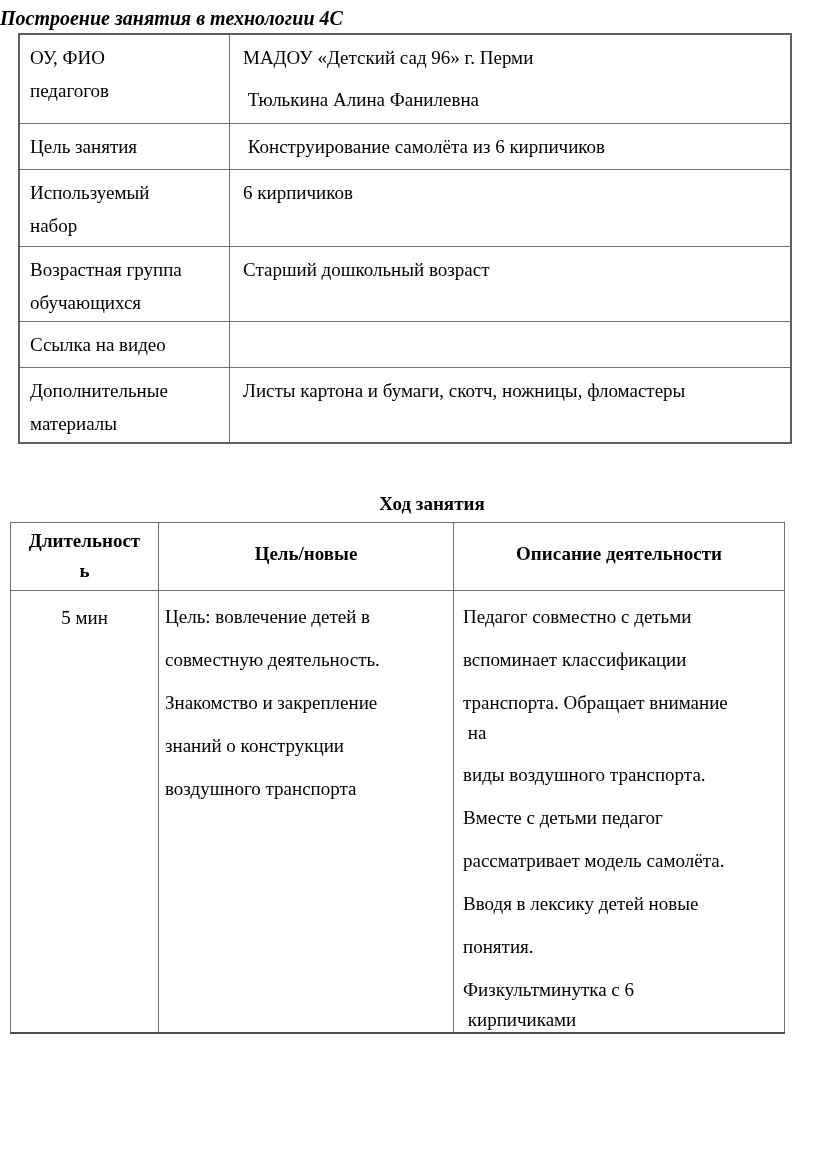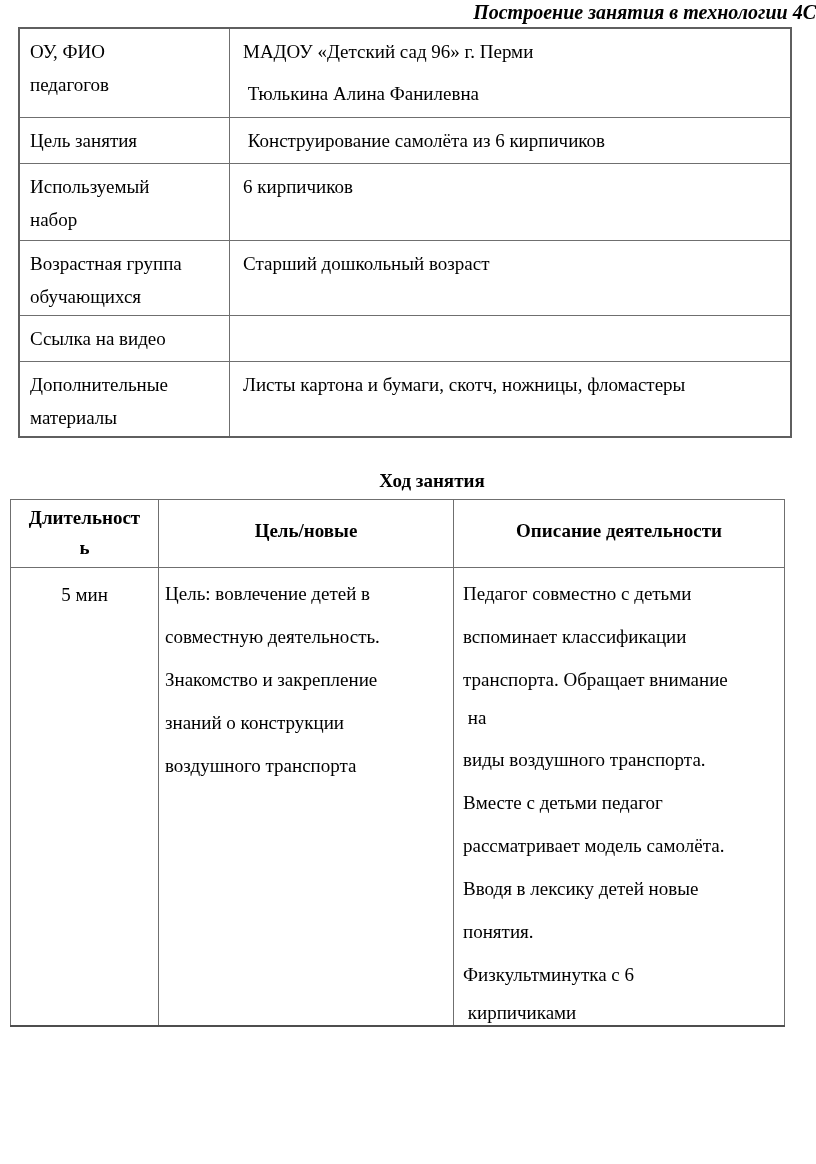--- a/index.html
+++ b/index.html
@@ -6,22 +6,22 @@
   .page {
     position: relative;
     width: 816px;
     height: 1164px;
     background: #ffffff;
     color: #000000;
     font-family: "Liberation Serif", serif;
     overflow: hidden;
   }
   .doc-title {
-    padding-top: 0;
-    text-align: right;
+    padding-top: 6px;
+    text-align: left;
     font-weight: bold;
     font-style: italic;
     font-size: 20px;
     line-height: 24px;
   }
   
   table.info-table {
     border-collapse: collapse;
     table-layout: fixed;
     margin: 3px 0 0 18px;
@@ -38,21 +38,21 @@
     padding: 6px 4px 2px 10px;
     white-space: pre-wrap;
     line-height: 33px;
     margin-top: 36px;
   }
   td.info-value { padding: 8px 8px 2px 13px; }
   .vline { line-height: 29px; margin-top: 13px; white-space: pre-wrap; }
   .vline:first-child { margin-top: 0; }
   
   .hod-title {
-    margin-top: 31px;
+    margin-top: 48px;
     text-align: center;
     padding-left: 48px;  
     font-weight: bold;
     font-size: 19px;
     line-height: 24px;
   }
   
   table.hod-table {
     border-collapse: collapse;
     table-layout: fixed;
@@ -69,21 +69,21 @@
   .hdr th { font-weight: bold; text-align: center; white-space: pre-wrap; line-height: 30px; }
   th.c1 { width: 145px; padding-top: 3px; }
   th.c2 { width: 292px; padding-top: 16px; }
   th.c3 { width: 328px; padding-top: 16px; }
   tr.section td { text-align: center; padding-top: 11px; }
   tr.body td.c1 { text-align: center; padding-top: 13px; }
   tr.body td.c2 { padding: 12px 4px 0 6px; }
   tr.body td.c3 { padding: 12px 4px 0 9px; }
   .pline { line-height: 27px; margin-top: 16px; white-space: pre-wrap; }
   .pline:first-child { margin-top: 0; }
-  .pline.tight { margin-top: 12px; line-height: 25px; }
+  .pline.tight { margin-top: 4px; line-height: 25px; }
 </style>
 </head>
 <body>
 
 <div class="page">
 
   <div class="doc-title">Построение занятия в технологии 4С</div>
 
   <table class="info-table">
     <tbody>

